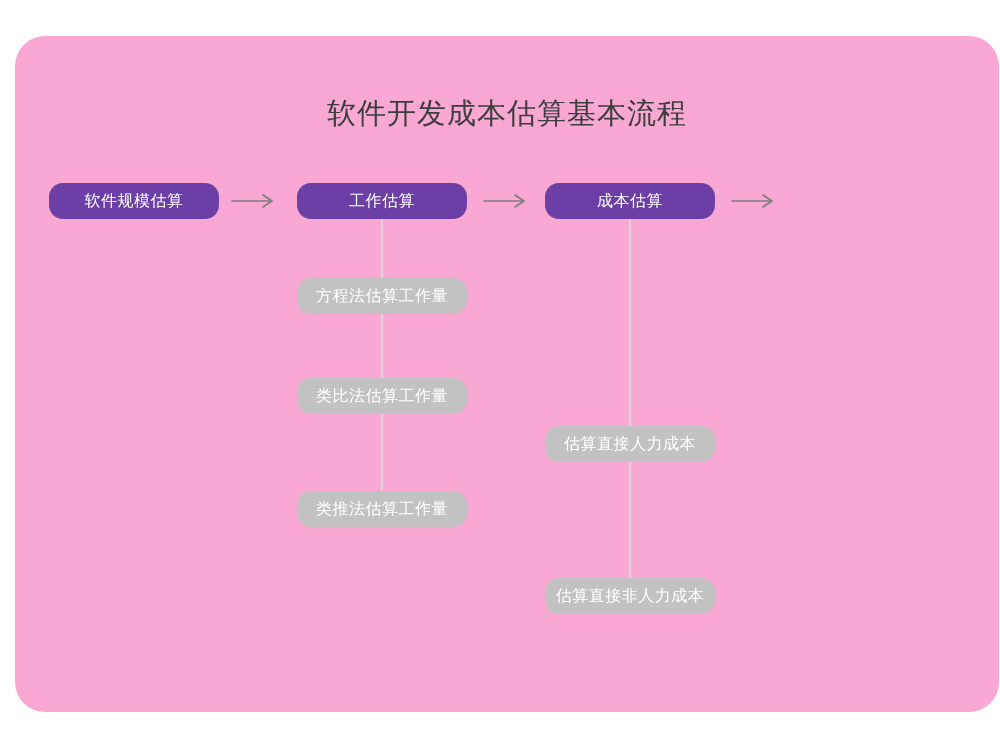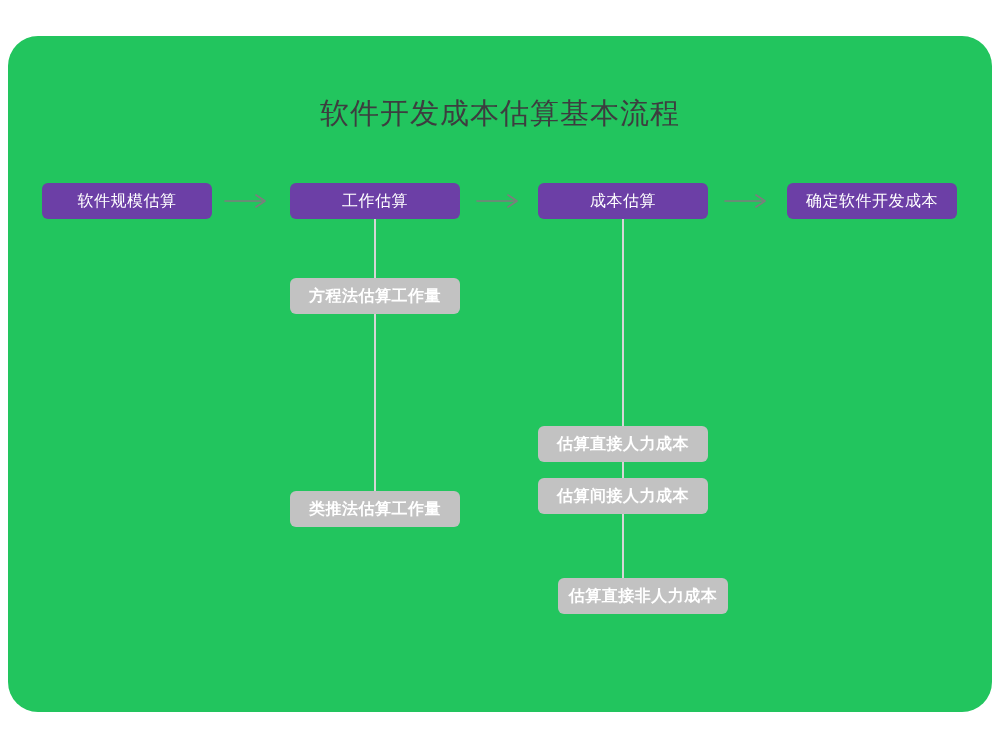--- a/index.html
+++ b/index.html
@@ -4,50 +4,50 @@
 <style>
   * { margin: 0; padding: 0; box-sizing: border-box; }
   html, body {
     width: 1000px; height: 750px;
     background: #ffffff;
     font-family: "Liberation Sans", "DejaVu Sans", sans-serif;
     overflow: hidden;
   }
   .canvas {
     position: absolute;
-    left: 8px; top: 36px;
+    left: 15px; top: 36px;
     width: 984px; height: 676px;
-    background: #22c55e;
+    background: #f9a8d4;
     border-radius: 30px;
   }
   .title {
     position: absolute;
     top: 58px; left: 0;
     width: 100%;
     text-align: center;
     font-size: 29px;
     letter-spacing: 1px;
     color: #3d3d3f;
     font-weight: 500;
   }
   .node {
     position: absolute;
     width: 170px; height: 36px;
-    border-radius: 6px;
+    border-radius: 14px;
     display: flex;
     align-items: center;
     justify-content: center;
     font-size: 16px;
     color: #ffffff;
     z-index: 2;
     letter-spacing: 0.5px;
     white-space: nowrap;
   }
   .node.primary   { background: #6c3fa6; }
-  .node.secondary { background: #c2c2c2; font-weight: bold; }
+  .node.secondary { background: #c2c2c2; }
   .vline {
     position: absolute;
     width: 2px;
     background: #d6d6d6;
     z-index: 1;
   }
   .arrow {
     position: absolute;
     z-index: 2;
   }
@@ -67,43 +67,40 @@
   .vline-work { left: 366px; top: 183px; height: 277px; }
   .n-work-0 { left: 282px; top: 242px; }
   .n-work-1 { left: 282px; top: 342px; }
   .n-work-2 { left: 282px; top: 442px; margin-top: 13px; }
 
   
   .vline-cost { left: 614px; top: 183px; height: 377px; }
   .n-cost-0 { left: 530px; top: 242px; }
   .n-cost-1 { left: 530px; top: 342px; margin-top: 48px; }
   .n-cost-2 { left: 530px; top: 442px; }
-  .n-cost-3 { left: 530px; top: 542px; margin-left: 20px; }
+  .n-cost-3 { left: 530px; top: 542px; }
 </style>
 </head>
 <body>
 
 <div class="canvas">
 
   <div class="title">软件开发成本估算基本流程</div>
 
   <div class="vline vline-work"></div>
   <div class="vline vline-cost"></div>
 
   <div class="node primary n-main-0">
     <span>软件规模估算</span>
   </div>
   <div class="node primary n-main-1">
     <span>工作估算</span>
   </div>
   <div class="node primary n-main-2">
     <span>成本估算</span>
-  </div>
-  <div class="node primary n-main-3">
-    <span>确定软件开发成本</span>
   </div>
 
   <div class="arrow arrow-0">
     <svg width="46" height="16" viewBox="0 0 46 16">
       <line x1="1" y1="8" x2="40" y2="8" stroke="#7d7d7d" stroke-width="1.6" stroke-linecap="round"></line>
       <polyline points="32,2 41,8 32,14" fill="none" stroke="#7d7d7d" stroke-width="1.6" stroke-linecap="round" stroke-linejoin="round"></polyline>
     </svg>
   </div>
   <div class="arrow arrow-1">
     <svg width="46" height="16" viewBox="0 0 46 16">
@@ -114,27 +111,27 @@
   <div class="arrow arrow-2">
     <svg width="46" height="16" viewBox="0 0 46 16">
       <line x1="1" y1="8" x2="40" y2="8" stroke="#7d7d7d" stroke-width="1.6" stroke-linecap="round"></line>
       <polyline points="32,2 41,8 32,14" fill="none" stroke="#7d7d7d" stroke-width="1.6" stroke-linecap="round" stroke-linejoin="round"></polyline>
     </svg>
   </div>
 
   <div class="node secondary n-work-0">
     <span>方程法估算工作量</span>
   </div>
+  <div class="node secondary n-work-1">
+    <span>类比法估算工作量</span>
+  </div>
   <div class="node secondary n-work-2">
     <span>类推法估算工作量</span>
   </div>
 
   <div class="node secondary n-cost-1">
     <span>估算直接人力成本</span>
-  </div>
-  <div class="node secondary n-cost-2">
-    <span>估算间接人力成本</span>
   </div>
   <div class="node secondary n-cost-3">
     <span>估算直接非人力成本</span>
   </div>
 
 </div>
 
 </body></html>

